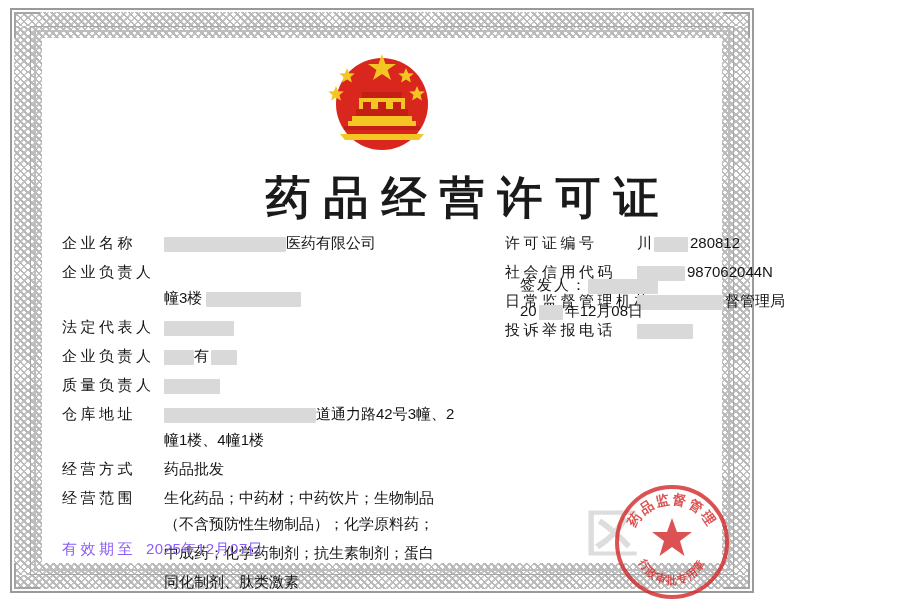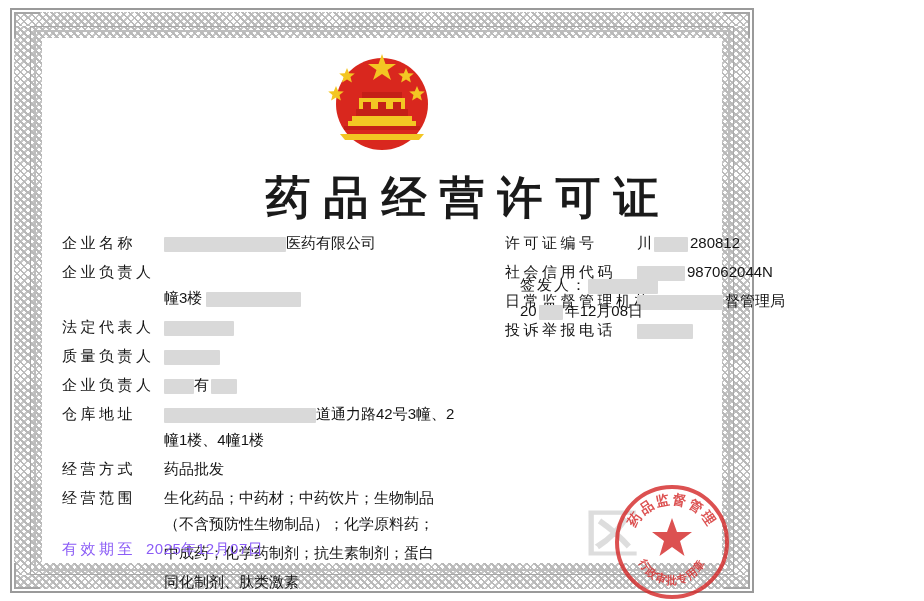--- a/index.html
+++ b/index.html
@@ -272,27 +272,27 @@
         <span class="lbl w6">企业负责人</span>
       </div>
       <div class="cont"><span>幢3楼</span><span class="redact" style="width:95px;margin-left:4px"></span></div>
 
       <div class="field">
         <span class="lbl w6">法定代表人</span>
         <span class="val"><span class="redact" style="width:70px"></span></span>
       </div>
 
       <div class="field">
+        <span class="lbl w6">企业负责人</span>
+        <span class="val"><span class="redact" style="width:30px"></span><span>有</span><span class="redact" style="width:26px;margin-left:2px"></span></span>
+      </div>
+
+      <div class="field">
         <span class="lbl w6">质量负责人</span>
         <span class="val"><span class="redact" style="width:56px"></span></span>
-      </div>
-
-      <div class="field">
-        <span class="lbl w6">企业负责人</span>
-        <span class="val"><span class="redact" style="width:30px"></span><span>有</span><span class="redact" style="width:26px;margin-left:2px"></span></span>
       </div>
 
       <div class="field tight">
         <span class="lbl w6">仓库地址</span>
         <span class="val"><span class="redact" style="width:152px"></span><span>道通力路42号3幢、2</span></span>
       </div>
       <div class="cont">幢1楼、4幢1楼</div>
 
       <div class="field">
         <span class="lbl w6">经营方式</span>

